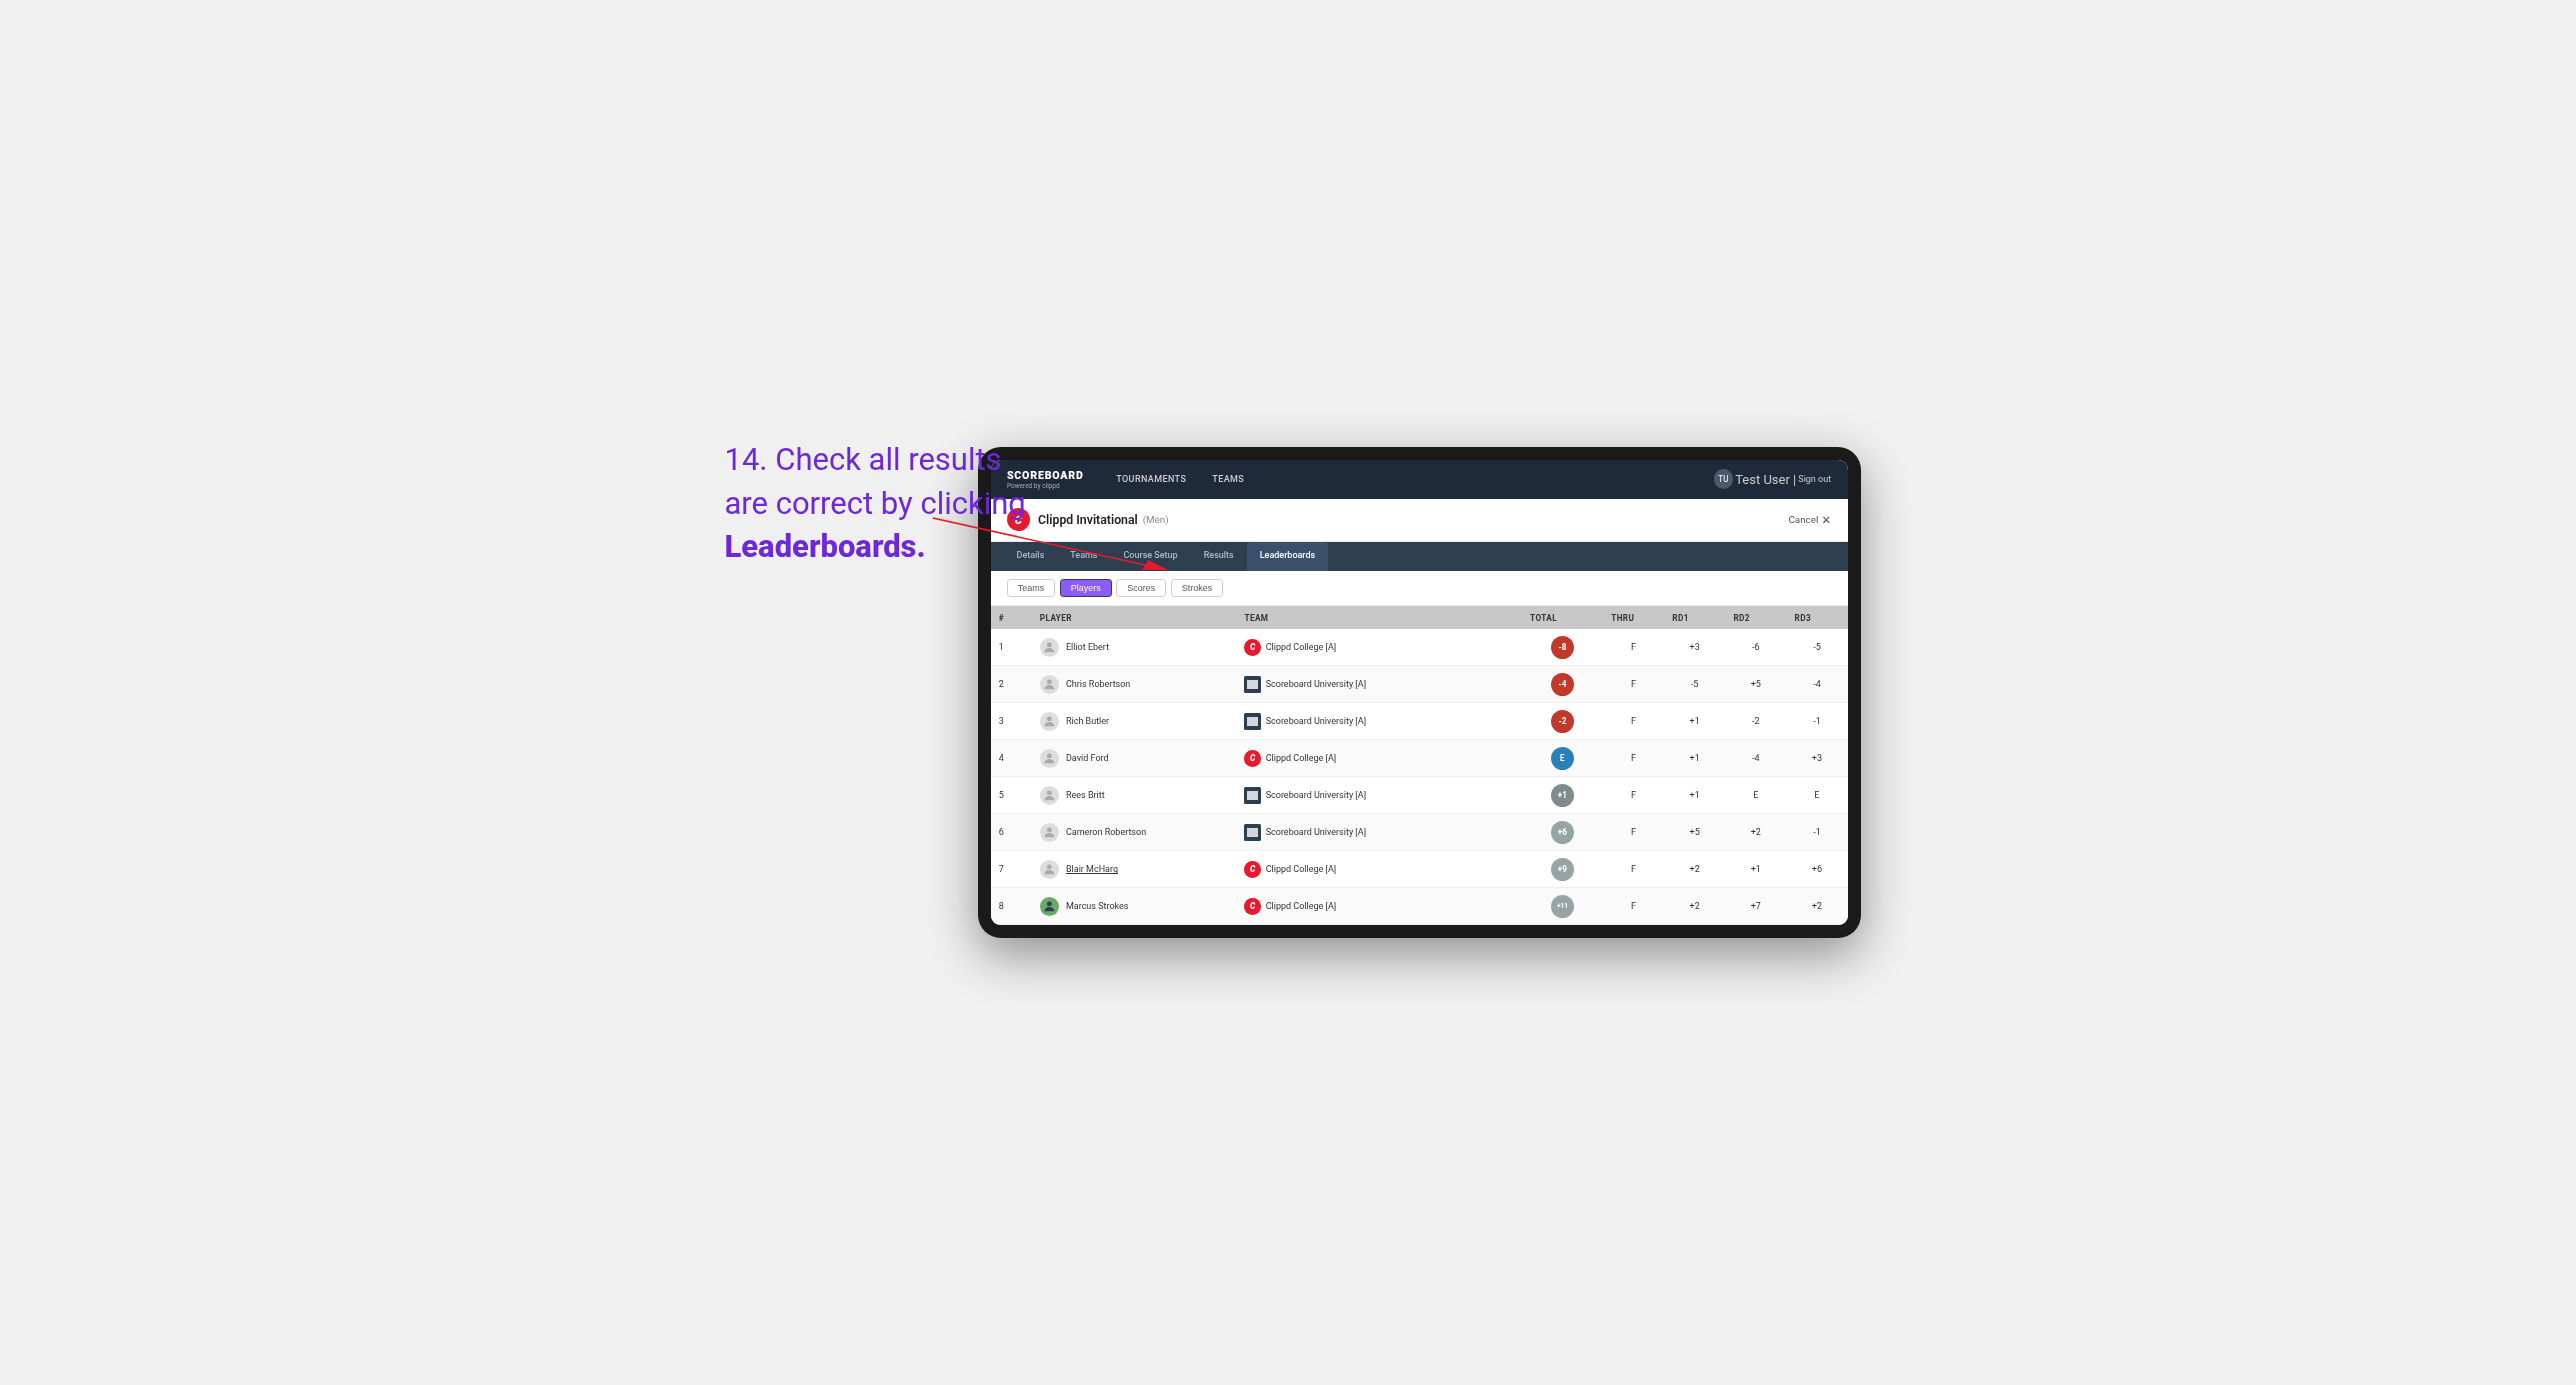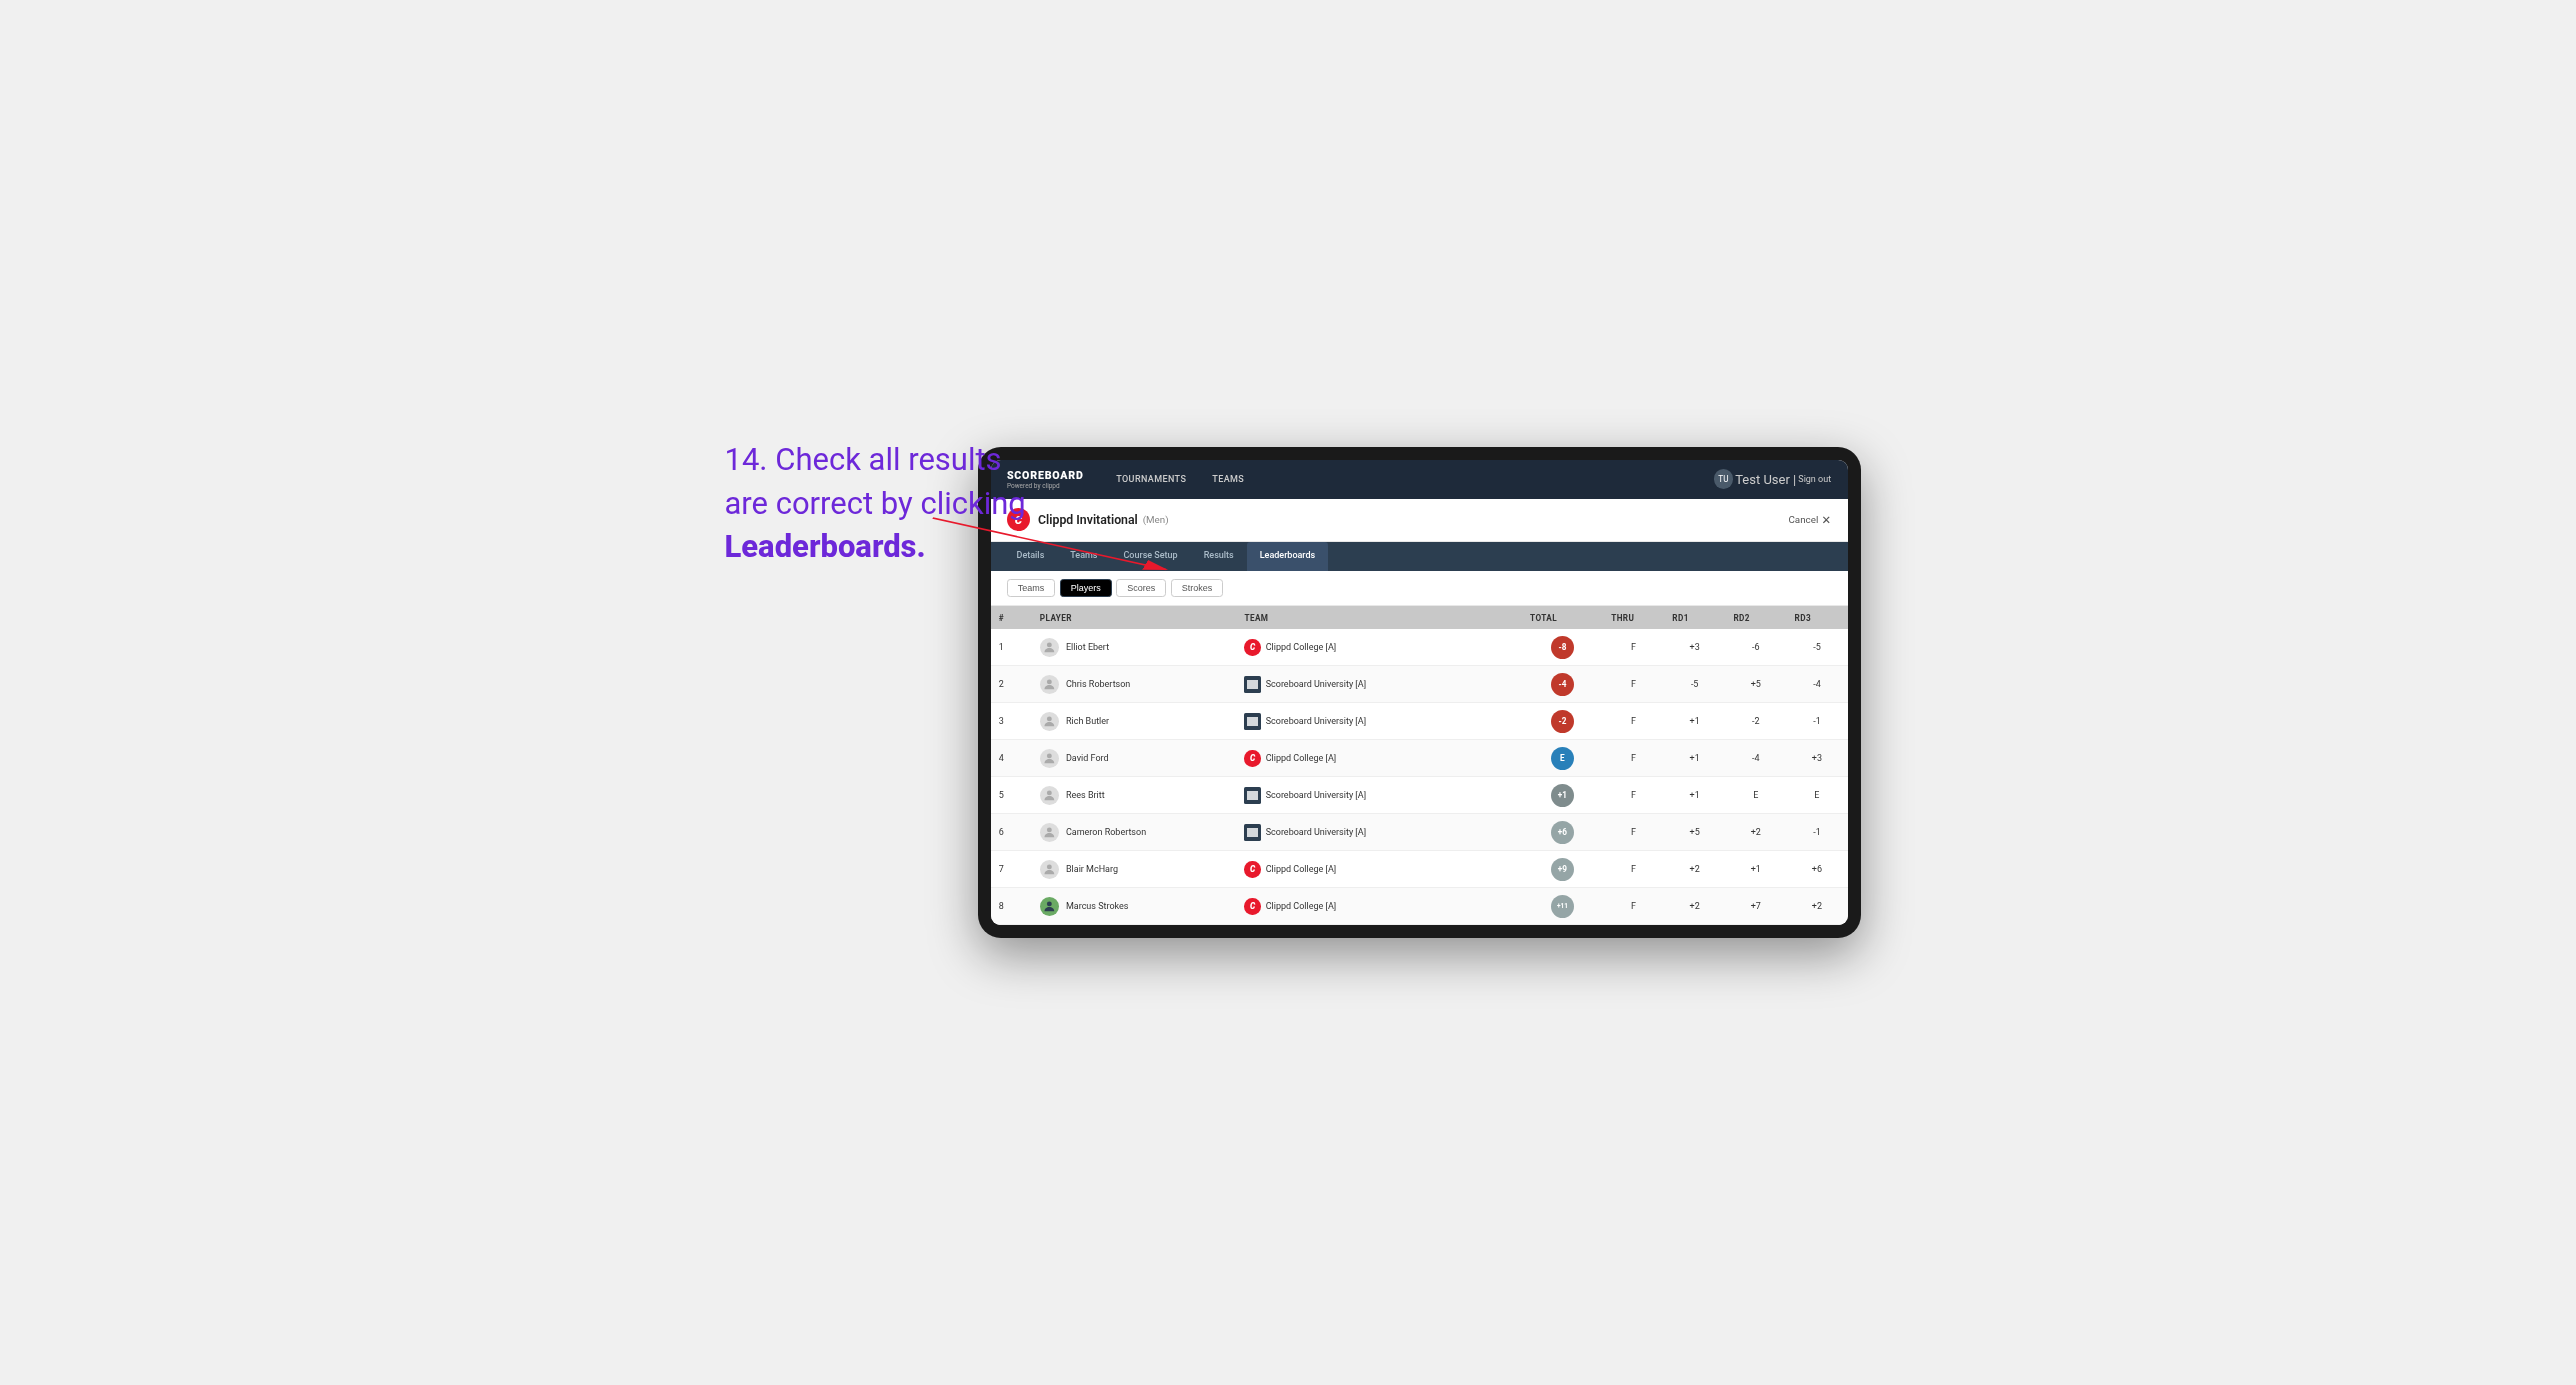--- a/index.html
+++ b/index.html
@@ -204,21 +204,21 @@
     .filter-btn {
       padding: 3.3px 9.8px;
       font-size: 9px;
       border: 0.8px solid #ccc;
       border-radius: 3.3px;
       background: #fff;
       cursor: pointer;
       color: #555;
     }
     .filter-btn.active {
-      background: #000000;
+      background: #8b5cf6;
       color: #fff;
       border-color: #2c3e50;
     }
 
     
     .leaderboard-table {
       width: 100%;
       border-collapse: collapse;
       font-size: 9px;
     }
@@ -562,21 +562,21 @@
             <tr>
               <td class="pos-num">7</td>
               <td>
                 <div class="player-cell">
                   <div class="player-avatar">
                     <svg viewBox="0 0 24 24" fill="#aaa">
                       <circle cx="12" cy="8" r="4"></circle>
                       <path d="M4 20c0-4 3.6-7 8-7s8 3 8 7"></path>
                     </svg>
                   </div>
-                  <span style="font-size: 9px;">Blair McHarg</span>
+                  <span style="font-size: 9px; text-decoration: underline;">Blair McHarg</span>
                 </div>
               </td>
               <td>
                 <div class="team-cell">
                   <div class="team-icon-c">C</div>
                   <span style="font-size: 9px;">Clippd College [A]</span>
                 </div>
               </td>
               <td class="center"><span class="score-badge score-lightgray" style="font-size: 8.2px;">+9</span></td>
               <td class="thru-val center">F</td>

